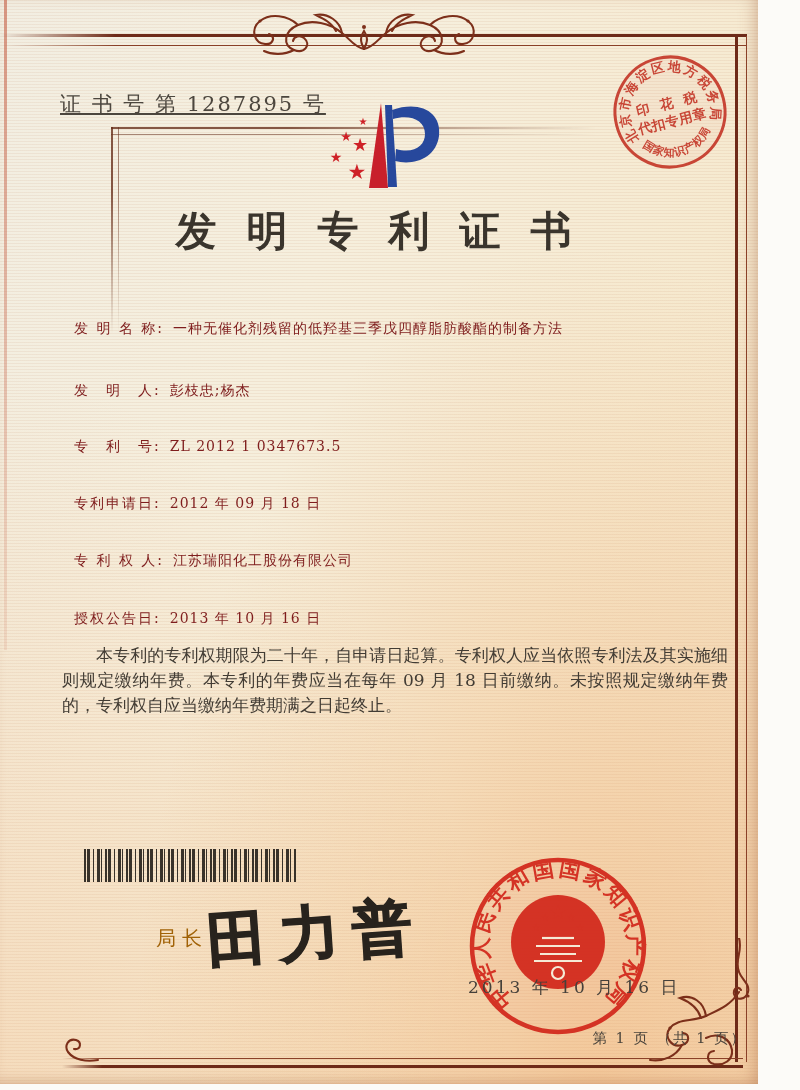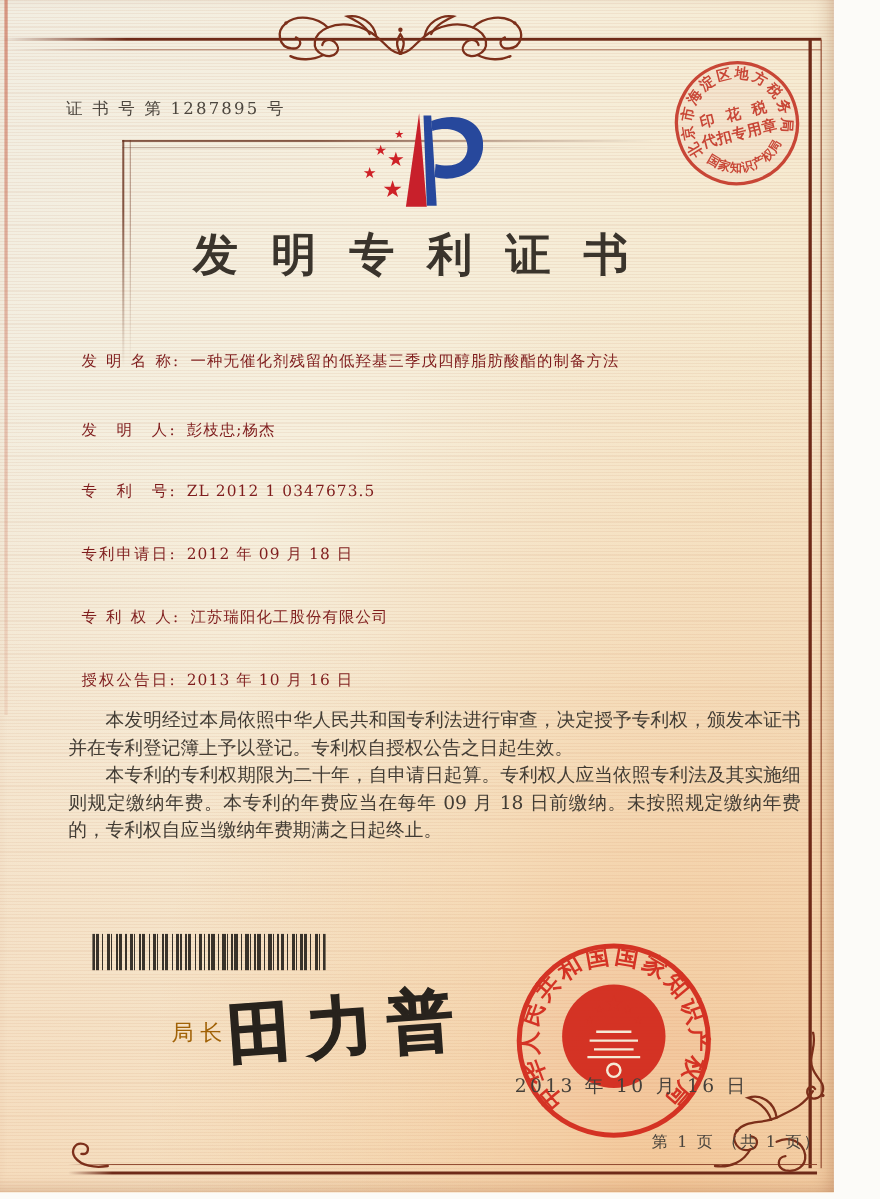--- a/index.html
+++ b/index.html
@@ -47,21 +47,21 @@
   .corner-inner-v{
     position:absolute;left:111px;top:127px;width:5px;height:215px;
     border-left:2px solid rgba(104,48,28,.80);border-right:1px solid rgba(104,48,28,.55);
     -webkit-mask:linear-gradient(180deg,#000 30%,transparent 96%);
             mask:linear-gradient(180deg,#000 30%,transparent 96%);
   }
   .ornament{position:absolute;}
   .ornament path,.ornament circle{stroke:#7c2f1a;stroke-width:2.1;fill:none;stroke-linecap:round;}
   .ornament circle.dot{fill:#7c2f1a;stroke:none;}
   
-  .cert-no{position:absolute;left:60px;top:90px;font-size:15px;letter-spacing:2px;color:#4c463e;}
+  .cert-no{position:absolute;left:60px;top:90px;font-size:21px;letter-spacing:2px;color:#4c463e;text-decoration:underline;}
   .tax-stamp{position:absolute;left:608px;top:50px;width:124px;height:124px;opacity:.93;}
   .tax-stamp text{fill:#c53a2b;font-family:"DejaVu Serif",serif;font-weight:bold;}
   .logo{position:absolute;left:322px;top:100px;width:128px;height:94px;}
   .doc-title{
     position:absolute;left:0;top:204px;width:747px;text-align:center;
     font-size:41px;font-weight:bold;letter-spacing:30px;text-indent:30px;color:#3a342c;
   }
   .field{position:absolute;left:74px;font-size:14px;color:#7f1d1d;letter-spacing:1px;white-space:nowrap;}
   .field .label{letter-spacing:2px;}
   .field .value{margin-left:9px;}
@@ -181,21 +181,20 @@
   <span class="label">专利申请日:</span><span class="value">2012 年 09 月 18 日</span>
 </div>
 <div class="field f4">
   <span class="label">专 利 权 人:</span><span class="value">江苏瑞阳化工股份有限公司</span>
 </div>
 <div class="field f5">
   <span class="label">授权公告日:</span><span class="value">2013 年 10 月 16 日</span>
 </div>
 
 <div class="body-text">
-  <p>本发明经过本局依照中华人民共和国专利法进行审查，决定授予专利权，颁发本证书并在专利登记簿上予以登记。专利权自授权公告之日起生效。</p>
   <p>本专利的专利权期限为二十年，自申请日起算。专利权人应当依照专利法及其实施细则规定缴纳年费。本专利的年费应当在每年 09 月 18 日前缴纳。未按照规定缴纳年费的，专利权自应当缴纳年费期满之日起终止。</p>
 </div>
 
 <div class="barcode"></div>
 
 <div class="director-title">局长</div>
 <svg class="signature" viewBox="0 0 230 118">
   <text x="8" y="84" transform="rotate(-4 115 60)">田力普</text>
 </svg>
 

